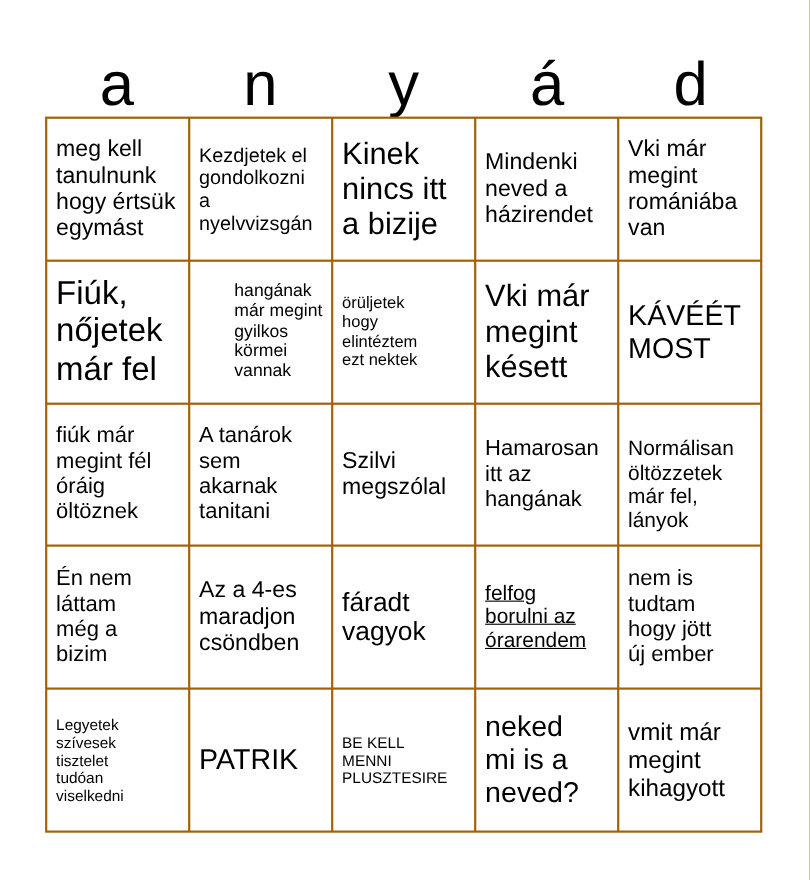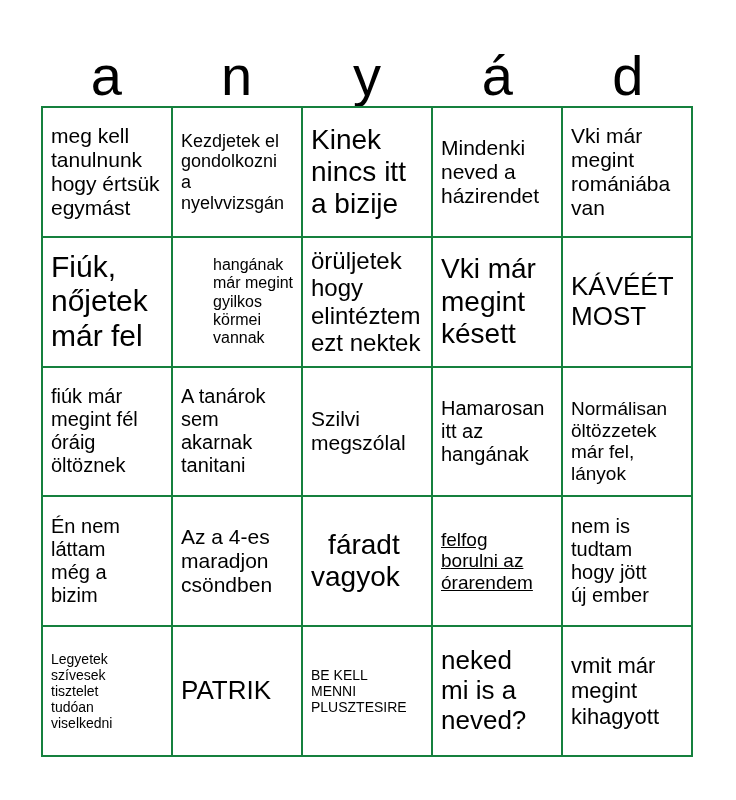--- a/index.html
+++ b/index.html
@@ -28,21 +28,21 @@
     font-size: 56px;
     line-height: 1;
     padding-bottom: 2px;
   }
   .grid {
     position: absolute;
     left: 41px;
     top: 106px;
     width: 652px;
     height: 651px;
-    background: #15803d;
+    background: #a16207;
     display: grid;
     grid-template-columns: repeat(5, 1fr);
     grid-template-rows: repeat(5, 1fr);
     gap: 2px;
     padding: 2px;
     box-sizing: border-box;
   }
   .cell {
     background: #ffffff;
     display: flex;
@@ -104,21 +104,21 @@
 már fel</span>
       </div>
       <div class="cell">
         <span class="cell-text" style="font-size: 16px; margin-left: 32px;">hangának
 már megint
 gyilkos
 körmei
 vannak</span>
       </div>
       <div class="cell">
-        <span class="cell-text" style="font-size: 24px;">örüljetek
+        <span class="cell-text" style="font-size: 15px;">örüljetek
 hogy
 elintéztem
 ezt nektek</span>
       </div>
       <div class="cell">
         <span class="cell-text" style="font-size: 28px;">Vki már
 megint
 késett</span>
       </div>
       <div class="cell">
@@ -157,21 +157,21 @@
 láttam
 még a
 bizim</span>
       </div>
       <div class="cell">
         <span class="cell-text" style="font-size: 21px;">Az a 4-es
 maradjon
 csöndben</span>
       </div>
       <div class="cell">
-        <span class="cell-text" style="font-size: 28px; text-align: right;">fáradt
+        <span class="cell-text" style="font-size: 24px;">fáradt
 vagyok</span>
       </div>
       <div class="cell">
         <span class="cell-text" style="font-size: 19px; text-decoration: underline;">felfog
 borulni az
 órarendem</span>
       </div>
       <div class="cell">
         <span class="cell-text" style="font-size: 20px;">nem is
 tudtam

